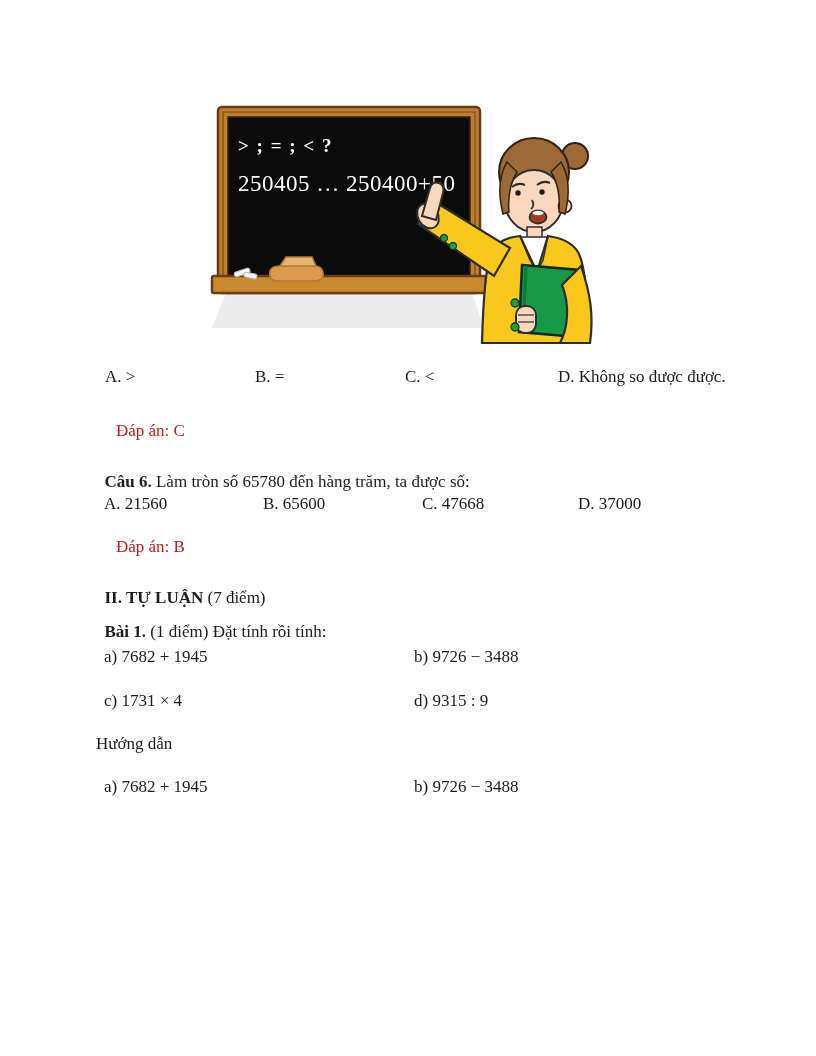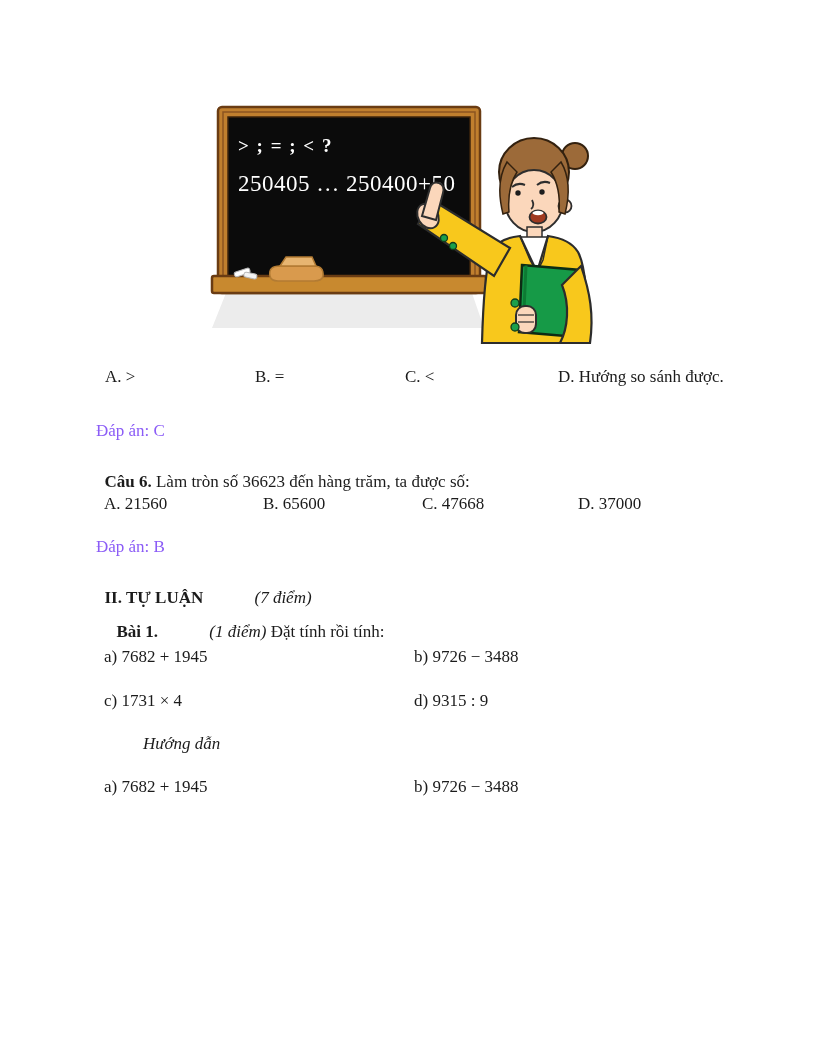--- a/index.html
+++ b/index.html
@@ -4,22 +4,22 @@
 <style>
   html,body{margin:0;padding:0;}
   body{
     width:816px;height:1056px;position:relative;background:#ffffff;
     font-family:"Liberation Serif", serif;color:#1b1b1b;overflow:hidden;
   }
   .row{position:absolute;left:0;width:816px;height:24px;}
   .opt{position:absolute;top:0;font-size:17px;white-space:pre;}
   .line{position:absolute;font-size:17px;white-space:pre;}
   .b{font-weight:bold;text-align:center;}
-  .i{font-style:italic;padding-left:47px;}
-  .red{color:#8b5cf6;}
+  .i{}
+  .red{color:#b91c1c;margin-left:20px;}
   #illustration{position:absolute;left:210px;top:100px;width:390px;height:250px;}
   svg text{font-family:"Liberation Serif", serif;}
 </style>
 </head>
 <body>
 
 <svg id="illustration" viewBox="0 0 390 250">
 
   <polygon points="16,193 262,193 274,228 2,228" fill="#ececec"></polygon>
 
@@ -102,43 +102,43 @@
 
     <circle cx="305" cy="203" r="4" fill="#1aa04b" stroke="#123c1c" stroke-width="1.3"></circle>
     <circle cx="305" cy="227" r="4" fill="#1aa04b" stroke="#123c1c" stroke-width="1.3"></circle>
   </g>
 </svg>
 
 <div class="row" style="top:367px">
   <span class="opt" style="left:105px">A. &gt;</span>
   <span class="opt" style="left:255px">B. =</span>
   <span class="opt" style="left:405px">C. &lt;</span>
-  <span class="opt" style="left:558px">D. Hướng so sánh được.</span>
+  <span class="opt" style="left:558px">D. Không so được được.</span>
 </div>
 
 <div class="line red" style="left:96px;top:421px">Đáp án: C</div>
 
 <div class="line" style="left:96px;top:452px">
-  <span class="b">Câu 6.</span><span> Làm tròn số 36623 đến hàng trăm, ta được số:</span>
+  <span class="b">Câu 6.</span><span> Làm tròn số 65780 đến hàng trăm, ta được số:</span>
 </div>
 
 <div class="row" style="top:494px">
   <span class="opt" style="left:104px">A. 21560</span>
   <span class="opt" style="left:263px">B. 65600</span>
   <span class="opt" style="left:422px">C. 47668</span>
   <span class="opt" style="left:578px">D. 37000</span>
 </div>
 
 <div class="line red" style="left:96px;top:537px">Đáp án: B</div>
 
 <div class="line" style="left:96px;top:568px">
   <span class="b">II. TỰ LUẬN</span><span class="i"> (7 điểm)</span>
 </div>
 
-<div class="line" style="left:108px;top:602px">
+<div class="line" style="left:96px;top:602px">
   <span class="b">Bài 1.</span><span class="i"> (1 điểm) </span><span>Đặt tính rồi tính:</span>
 </div>
 
 <div class="row" style="top:647px">
   <span class="opt" style="left:104px">a) 7682 + 1945</span>
   <span class="opt" style="left:414px">b) 9726 − 3488</span>
 </div>
 
 <div class="row" style="top:691px">
   <span class="opt" style="left:104px">c) 1731 × 4</span>

